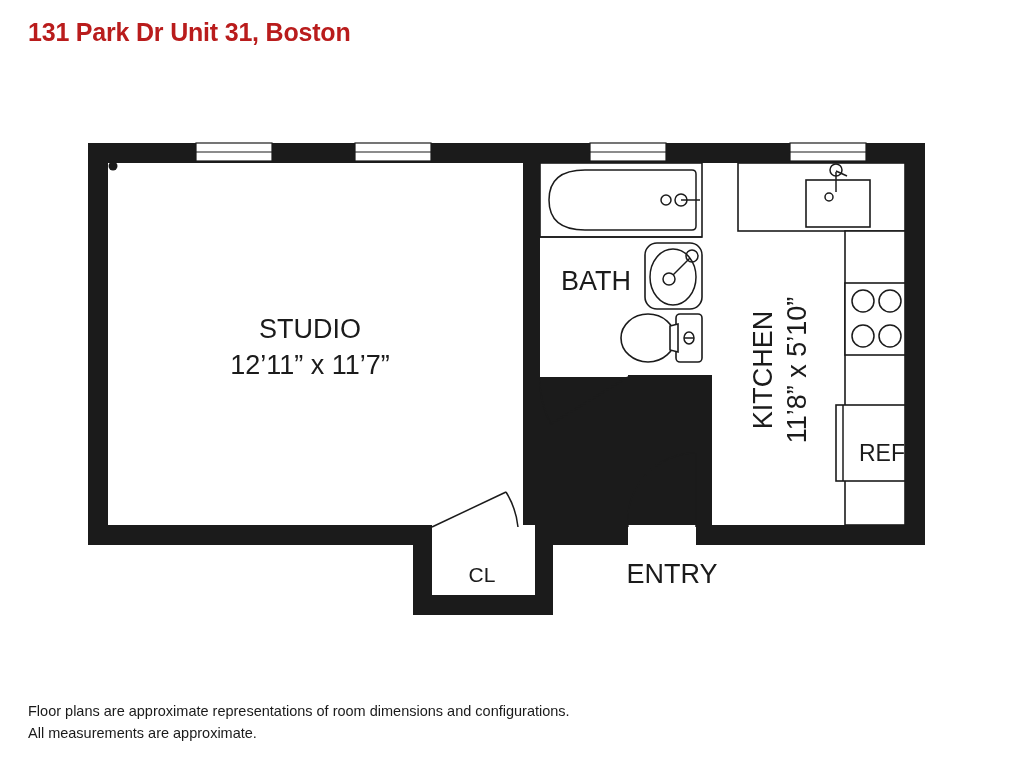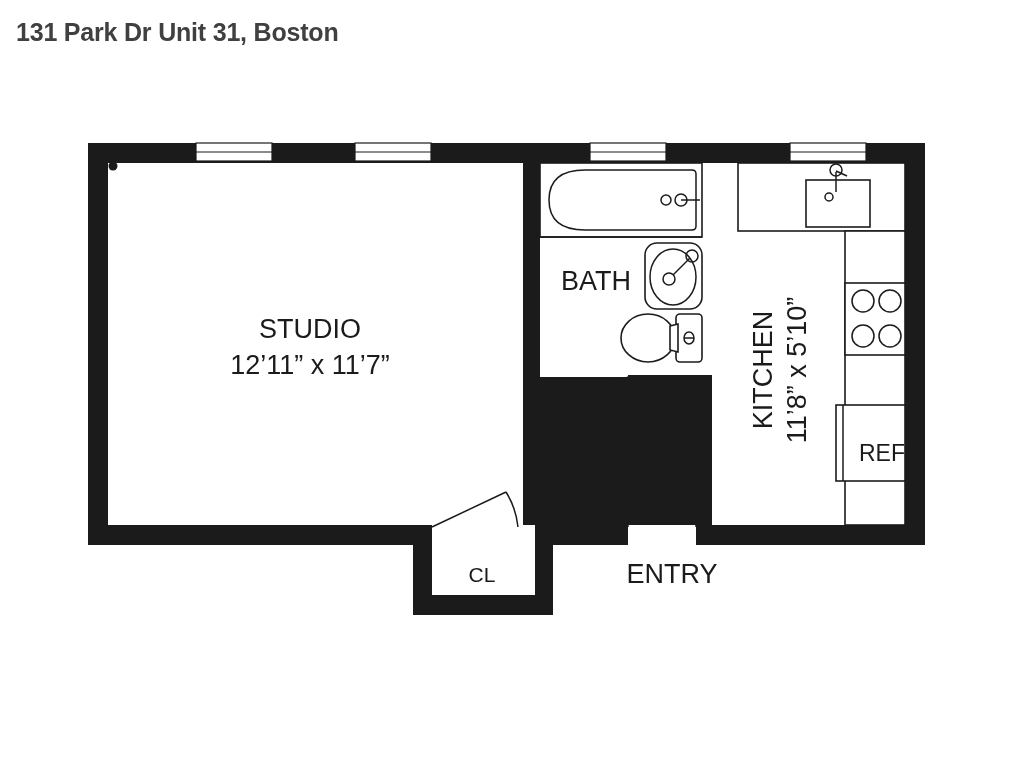--- a/index.html
+++ b/index.html
@@ -16,26 +16,26 @@
     position: relative;
   }
   #page {
     position: relative;
     width: 1024px;
     height: 768px;
     background: #ffffff;
   }
   #title {
     position: absolute;
-    left: 16px;
+    left: 28px;
     top: 18px;
     font-family: "Liberation Sans", sans-serif;
     font-size: 25px;
     font-weight: bold;
-    color: #404040;
+    color: #b91c1c;
     letter-spacing: -0.2px;
     white-space: nowrap;
   }
   #plan-wrap {
     position: absolute;
     left: 0;
     top: 0;
     width: 1024px;
     height: 768px;
   }
@@ -248,14 +248,18 @@
 
         <g>
           <line class="door-arc" x1="696" y1="527" x2="696" y2="453"></line>
           <path class="door-arc" d="M 628,527 A 68,68 0 0 1 696,453"></path>
         </g>
       </g>
 
     </svg>
   </div>
 
+  <div id="footer">
+    <div>Floor plans are approximate representations of room dimensions and configurations.</div>
+    <div>All measurements are approximate.</div>
+  </div>
 
 </div>
 
 </body></html>

